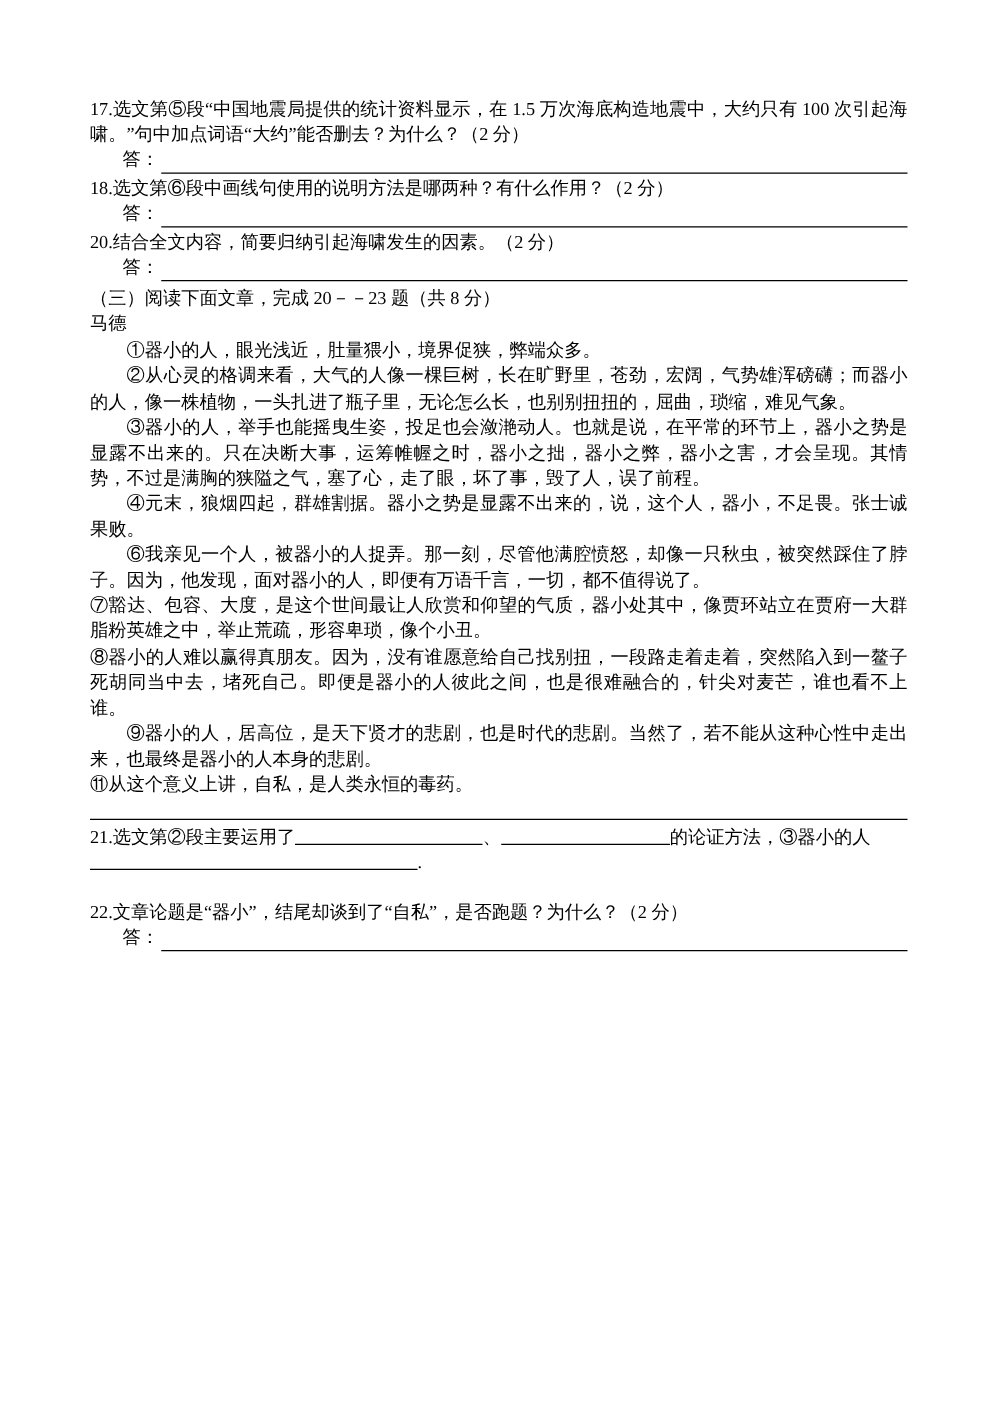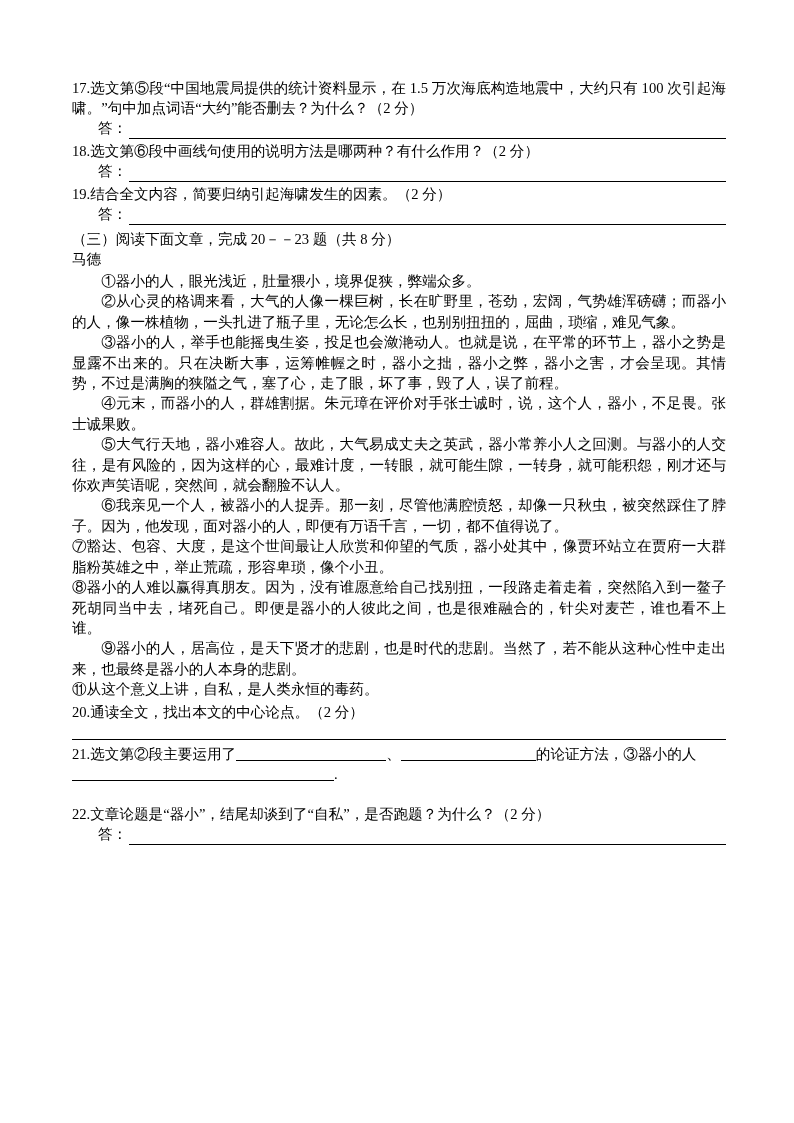--- a/index.html
+++ b/index.html
@@ -105,43 +105,41 @@
 
   <div class="q-block">
     <div class="q-line">18.选文第⑥段中画线句使用的说明方法是哪两种？有什么作用？（2 分）</div>
     <div class="ans-line">
       <span class="ans-label">答：</span>
       <span class="rule"></span>
     </div>
   </div>
 
   <div class="q-block">
-    <div class="q-line">19.结合全文内容，简要归纳引起海啸发生的因素。（2 分）</div>
+    <div class="q-line">20.结合全文内容，简要归纳引起海啸发生的因素。（2 分）</div>
     <div class="ans-line">
       <span class="ans-label">答：</span>
       <span class="rule"></span>
     </div>
   </div>
 
   <div class="sec-head">（三）阅读下面文章，完成 20－－23 题（共 8 分）</div>
   <div class="author-line">马德</div>
 
   <p class="para ind">①器小的人，眼光浅近，肚量猥小，境界促狭，弊端众多。</p>
   <p class="para ind">②从心灵的格调来看，大气的人像一棵巨树，长在旷野里，苍劲，宏阔，气势雄浑磅礴；而器小的人，像一株植物，一头扎进了瓶子里，无论怎么长，也别别扭扭的，屈曲，琐缩，难见气象。</p>
   <p class="para ind">③器小的人，举手也能摇曳生姿，投足也会潋滟动人。也就是说，在平常的环节上，器小之势是显露不出来的。只在决断大事，运筹帷幄之时，器小之拙，器小之弊，器小之害，才会呈现。其情势，不过是满胸的狭隘之气，塞了心，走了眼，坏了事，毁了人，误了前程。</p>
-  <p class="para ind">④元末，而器小的人，群雄割据。朱元璋在评价对手张士诚时，说，这个人，器小，不足畏。张士诚果败。</p>
-  <p class="para ind">⑤大气行天地，器小难容人。故此，大气易成丈夫之英武，器小常养小人之回测。与器小的人交往，是有风险的，因为这样的心，最难计度，一转眼，就可能生隙，一转身，就可能积怨，刚才还与你欢声笑语呢，突然间，就会翻脸不认人。</p>
+  <p class="para ind">④元末，狼烟四起，群雄割据。器小之势是显露不出来的，说，这个人，器小，不足畏。张士诚果败。</p>
   <p class="para ind">⑥我亲见一个人，被器小的人捉弄。那一刻，尽管他满腔愤怒，却像一只秋虫，被突然踩住了脖子。因为，他发现，面对器小的人，即便有万语千言，一切，都不值得说了。</p>
   <p class="para">⑦豁达、包容、大度，是这个世间最让人欣赏和仰望的气质，器小处其中，像贾环站立在贾府一大群脂粉英雄之中，举止荒疏，形容卑琐，像个小丑。</p>
   <p class="para">⑧器小的人难以赢得真朋友。因为，没有谁愿意给自己找别扭，一段路走着走着，突然陷入到一鳌子死胡同当中去，堵死自己。即便是器小的人彼此之间，也是很难融合的，针尖对麦芒，谁也看不上谁。</p>
   <p class="para ind">⑨器小的人，居高位，是天下贤才的悲剧，也是时代的悲剧。当然了，若不能从这种心性中走出来，也最终是器小的人本身的悲剧。</p>
   <p class="para">⑪从这个意义上讲，自私，是人类永恒的毒药。</p>
 
   <div class="q-block">
-    <div class="q-after">20.通读全文，找出本文的中心论点。（2 分）</div>
     <div class="rule-full"></div>
   </div>
 
   <div class="q-block">
     <div class="q-line">
       <span>21.选文第②段主要运用了</span><span class="blank-inline w150"></span><span>、</span><span class="blank-inline w135"></span><span>的论证方法，③器小的人</span>
     </div>
     <div class="q-line">
       <span class="blank-inline w260"></span><span>.</span>
     </div>

